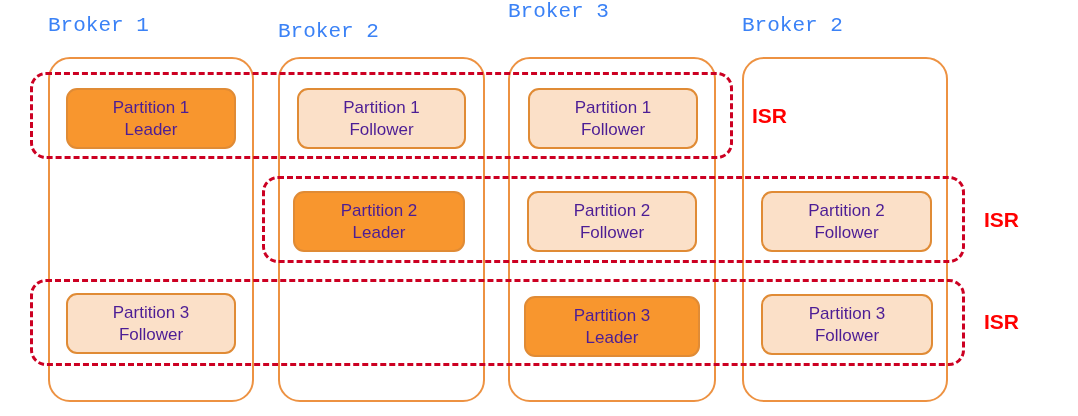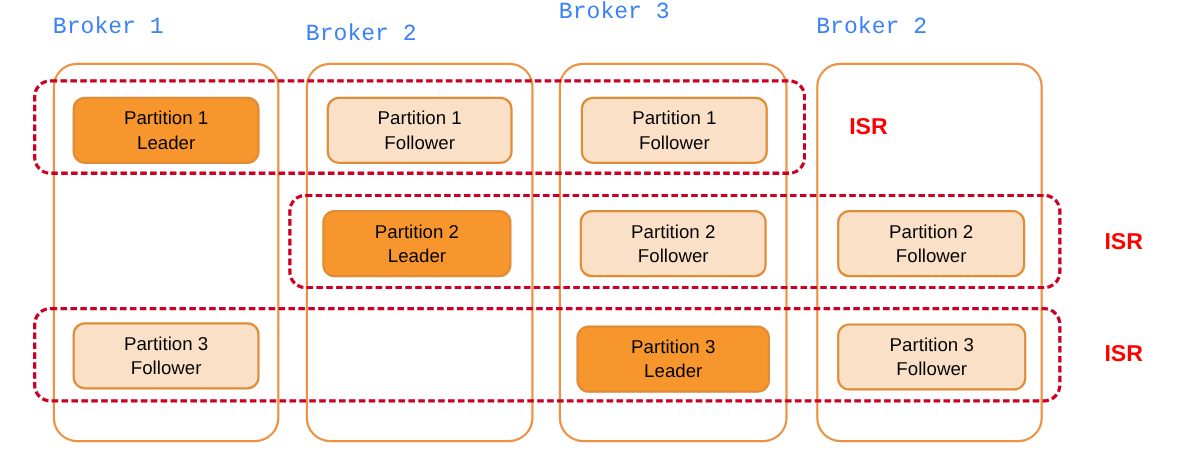--- a/index.html
+++ b/index.html
@@ -39,34 +39,33 @@
     background: transparent;
     box-sizing: border-box;
   }
   .isr-label {
     position: absolute;
     color: #ff0000;
     font-weight: bold;
     font-size: 21px;
     font-family: "Liberation Sans", sans-serif;
     white-space: nowrap;
-    margin-left: 20px;
   }
   .partition {
     position: absolute;
     border: 2px solid #e08b35;
     border-radius: 11px;
     box-sizing: border-box;
     display: flex;
     flex-direction: column;
     align-items: center;
     justify-content: center;
     line-height: 1.28;
     font-size: 17px;
-    color: #000000;
+    color: #4c1d95;
     font-family: "Liberation Sans", sans-serif;
   }
   .partition.leader {
     background: #f8962e;
   }
   .partition.follower {
     background: #fbe0c8;
   }
   .partition .line { display: block; }
 </style>

